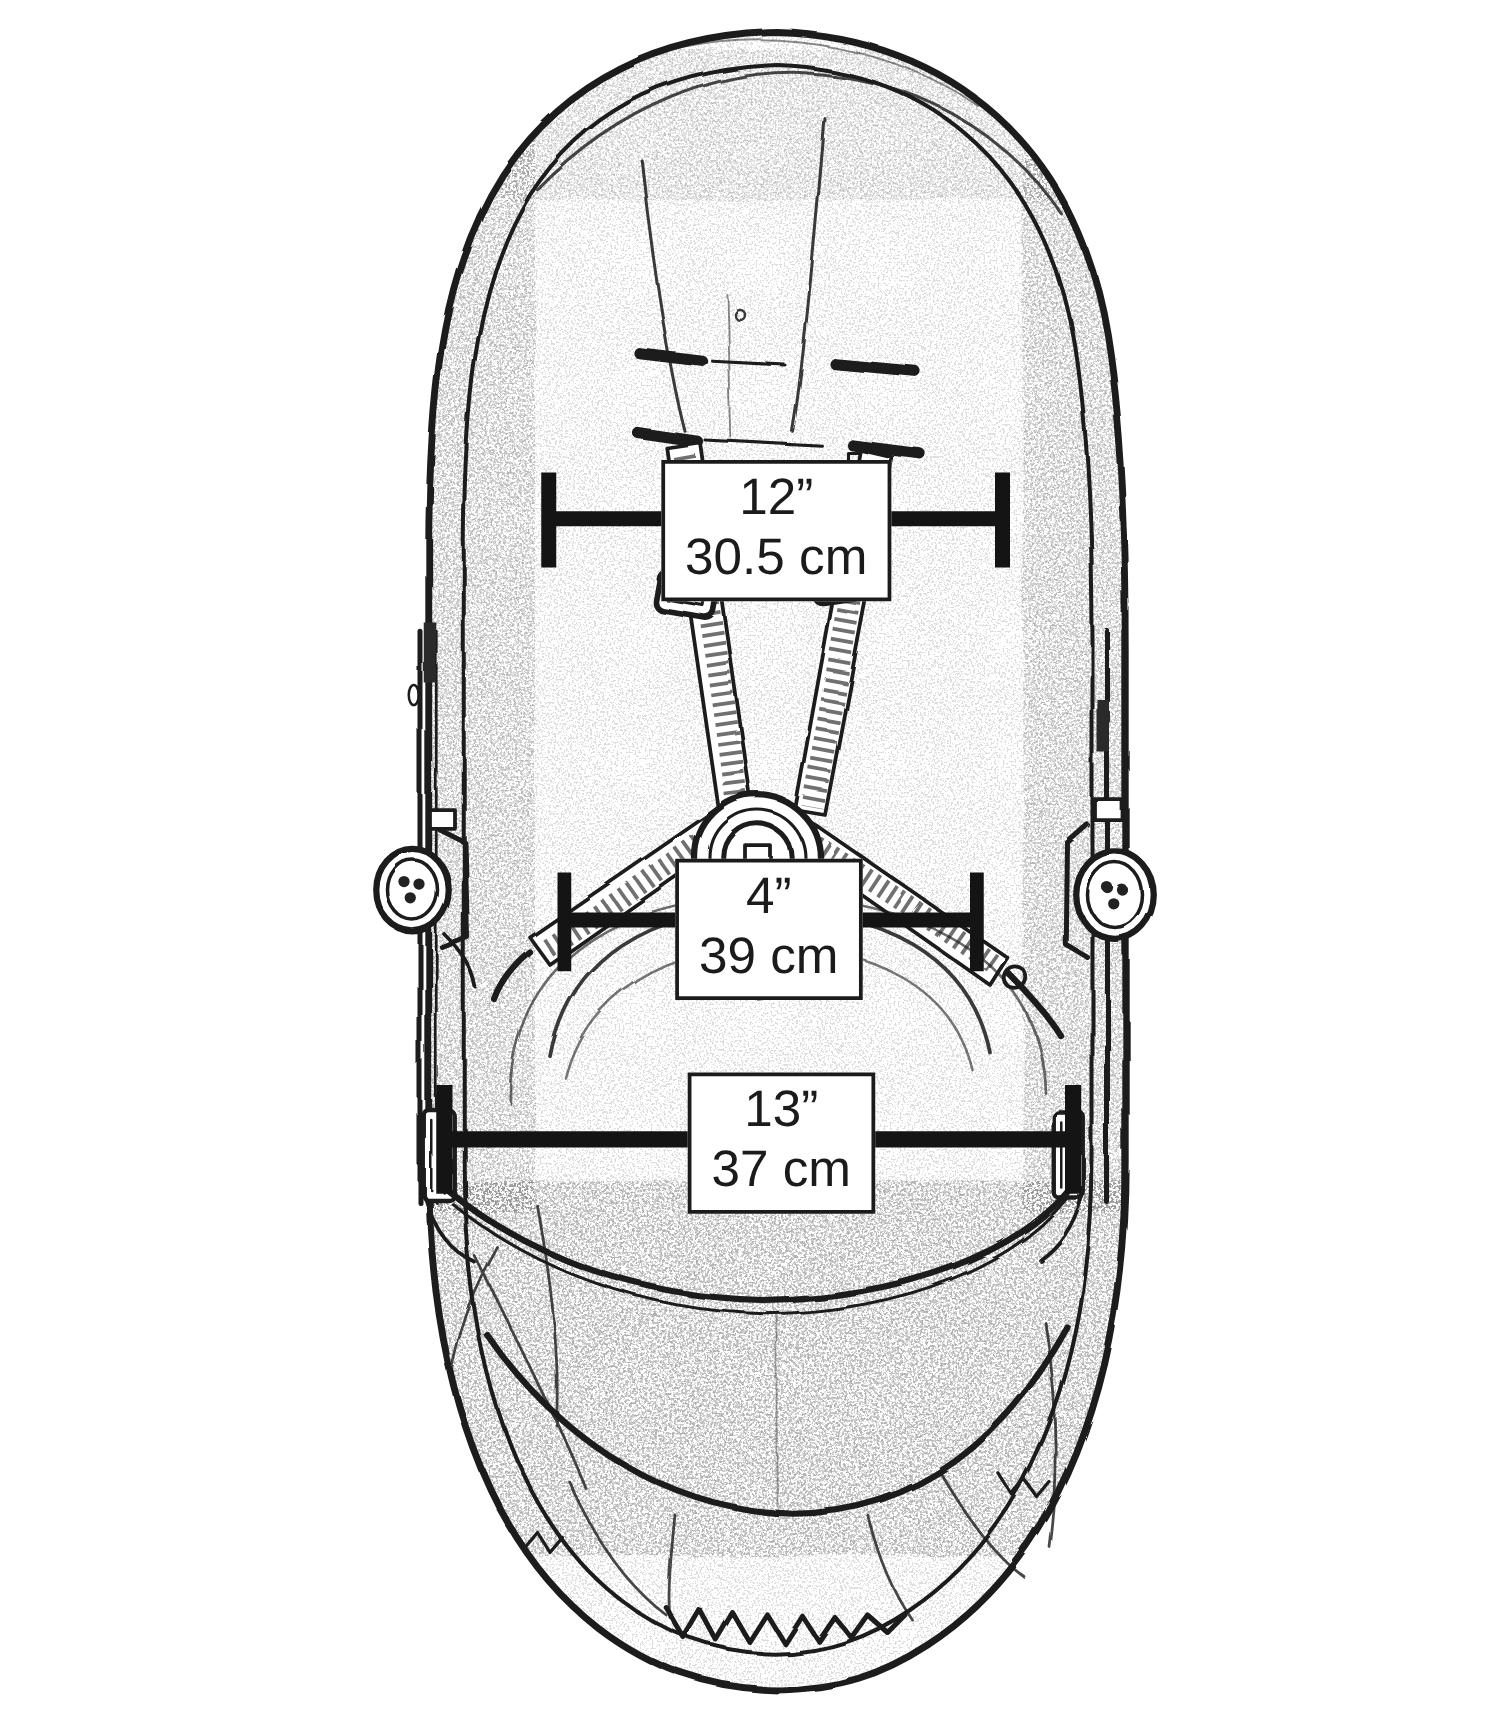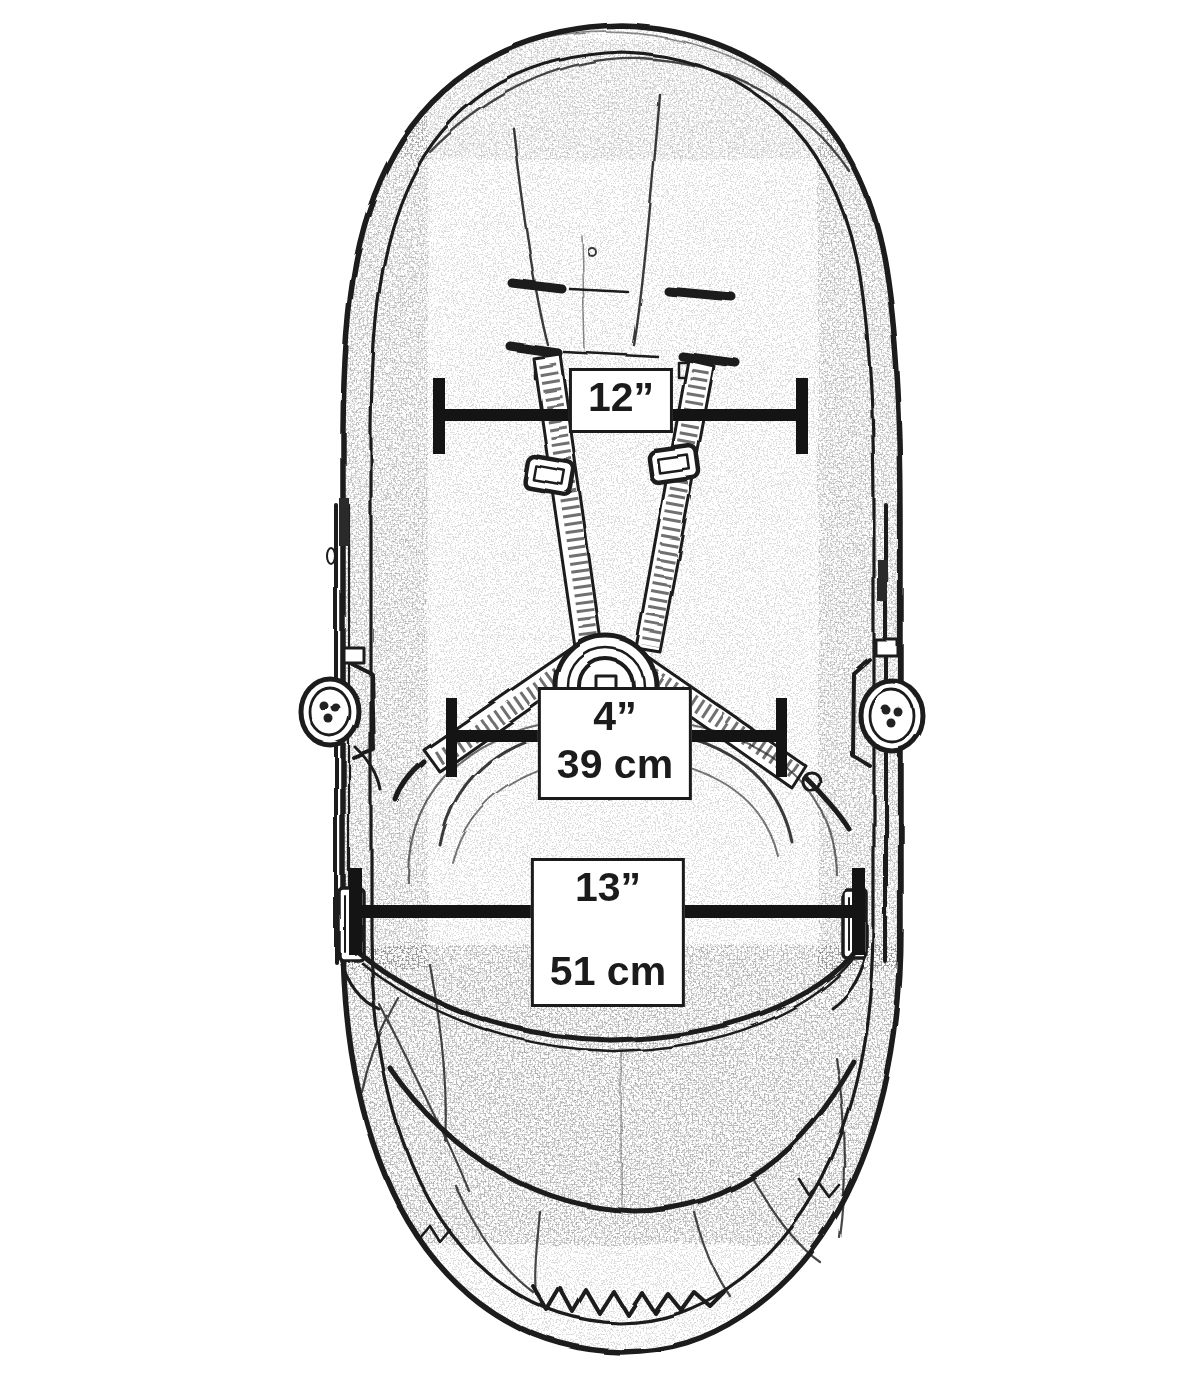--- a/index.html
+++ b/index.html
@@ -18,40 +18,40 @@
     position: absolute;
     transform: translateX(-50%);
     background: #ffffff;
     border: 3px solid #1b1b1b;
     padding: 3px 16px 8px 16px;
     display: flex;
     flex-direction: column;
     align-items: center;
     text-align: center;
     font-size: 41px;
-    font-weight: 700;
+    font-weight: 400;
     line-height: 1.17;
     color: #1b1b1b;
     white-space: nowrap;
   }
   
   .dim-top .tick-left  { left: 433px; top: 378px; width: 12px; height: 76px; }
   .dim-top .bar        { left: 437px; top: 409px; width: 370px; height: 12px; }
   .dim-top .tick-right { left: 796px; top: 378px; width: 12px; height: 76px; }
   .dim-top .dim-label  { left: 621px; top: 368px; }
   
   .dim-mid .tick-left  { left: 446px; top: 698px; width: 11px; height: 79px; }
   .dim-mid .bar        { left: 450px; top: 730px; width: 334px; height: 12px; }
   .dim-mid .tick-right { left: 776px; top: 698px; width: 11px; height: 79px; }
   .dim-mid .dim-label  { left: 615px; top: 687px; }
   
   .dim-bot .tick-left  { left: 349px; top: 868px; width: 13px; height: 87px; }
   .dim-bot .bar        { left: 355px; top: 905px; width: 505px; height: 13px; }
   .dim-bot .tick-right { left: 852px; top: 868px; width: 13px; height: 87px; }
-  .dim-bot .dim-label  { left: 608px; top: 858px; gap: 36px; }
+  .dim-bot .dim-label  { left: 625px; top: 858px; }
 </style>
 </head>
 <body>
 
 <div class="canvas">
 
   <svg class="sketch-svg" width="1200" height="1374" viewBox="0 0 1200 1374" aria-hidden="true">
     <defs>
       <filter id="rough" x="-5%" y="-5%" width="110%" height="110%">
         <feTurbulence type="fractalNoise" baseFrequency="0.014" numOctaves="2" seed="3" result="n"></feTurbulence>
@@ -213,36 +213,37 @@
       </g>
     </g>
   </svg>
 
   <div class="dim dim-top">
     <div class="tick tick-left"></div>
     <div class="bar"></div>
     <div class="tick tick-right"></div>
     <div class="dim-label">
       <span>12”</span>
+      <span>30.5 cm</span>
     </div>
   </div>
 
   <div class="dim dim-mid">
     <div class="tick tick-left"></div>
     <div class="bar"></div>
     <div class="tick tick-right"></div>
     <div class="dim-label">
       <span>4”</span>
       <span>39 cm</span>
     </div>
   </div>
 
   <div class="dim dim-bot">
     <div class="tick tick-left"></div>
     <div class="bar"></div>
     <div class="tick tick-right"></div>
     <div class="dim-label">
       <span>13”</span>
-      <span>51 cm</span>
+      <span>37 cm</span>
     </div>
   </div>
 
 </div>
 
 </body></html>

